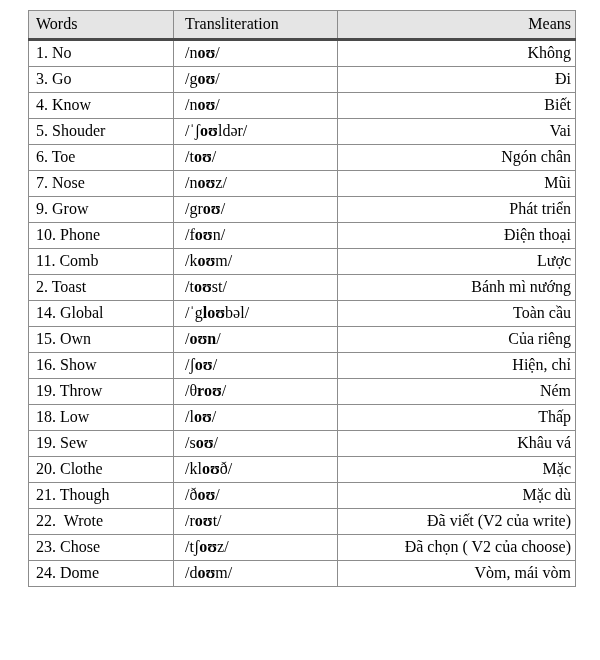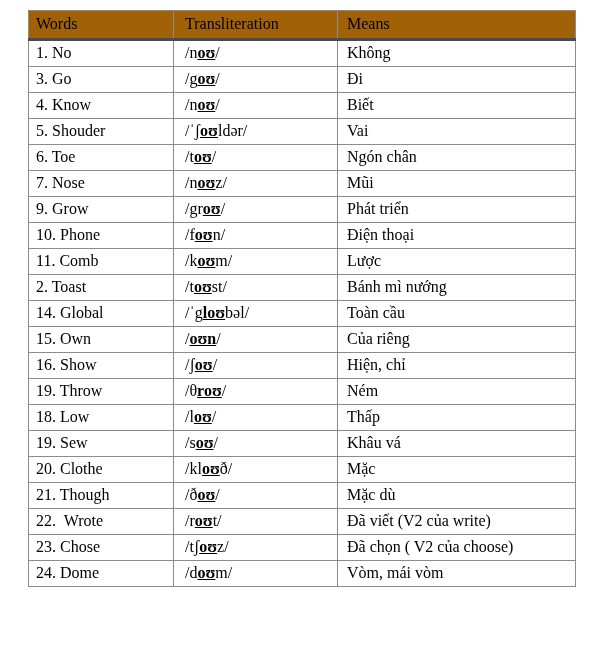--- a/index.html
+++ b/index.html
@@ -32,27 +32,27 @@
     font-weight: normal;
     text-align: left;
     vertical-align: middle;
     padding: 1px 4px 2px 7px;
     height: 22px;
     overflow: hidden;
     white-space: pre-wrap;
     line-height: 1.25;
   }
   thead th {
-    background: #a16207;
+    background: #e5e5e5;
     border-bottom: 3px solid #4a4a4a;
     height: 24px;
   }
   td.col-ipa, th.col-ipa { padding-left: 11px; }
-  td.col-means, th.col-means { padding-left: 9px; }
-  .ipa-bold { font-weight: bold; text-decoration: underline; }
+  td.col-means, th.col-means { padding-left: 9px; text-align: right; }
+  .ipa-bold { font-weight: bold; }
 </style>
 </head>
 <body>
 
 <div class="page">
   <table class="vocab">
     <colgroup>
       <col style="width:145px">
       <col style="width:164px">
       <col style="width:238px">

